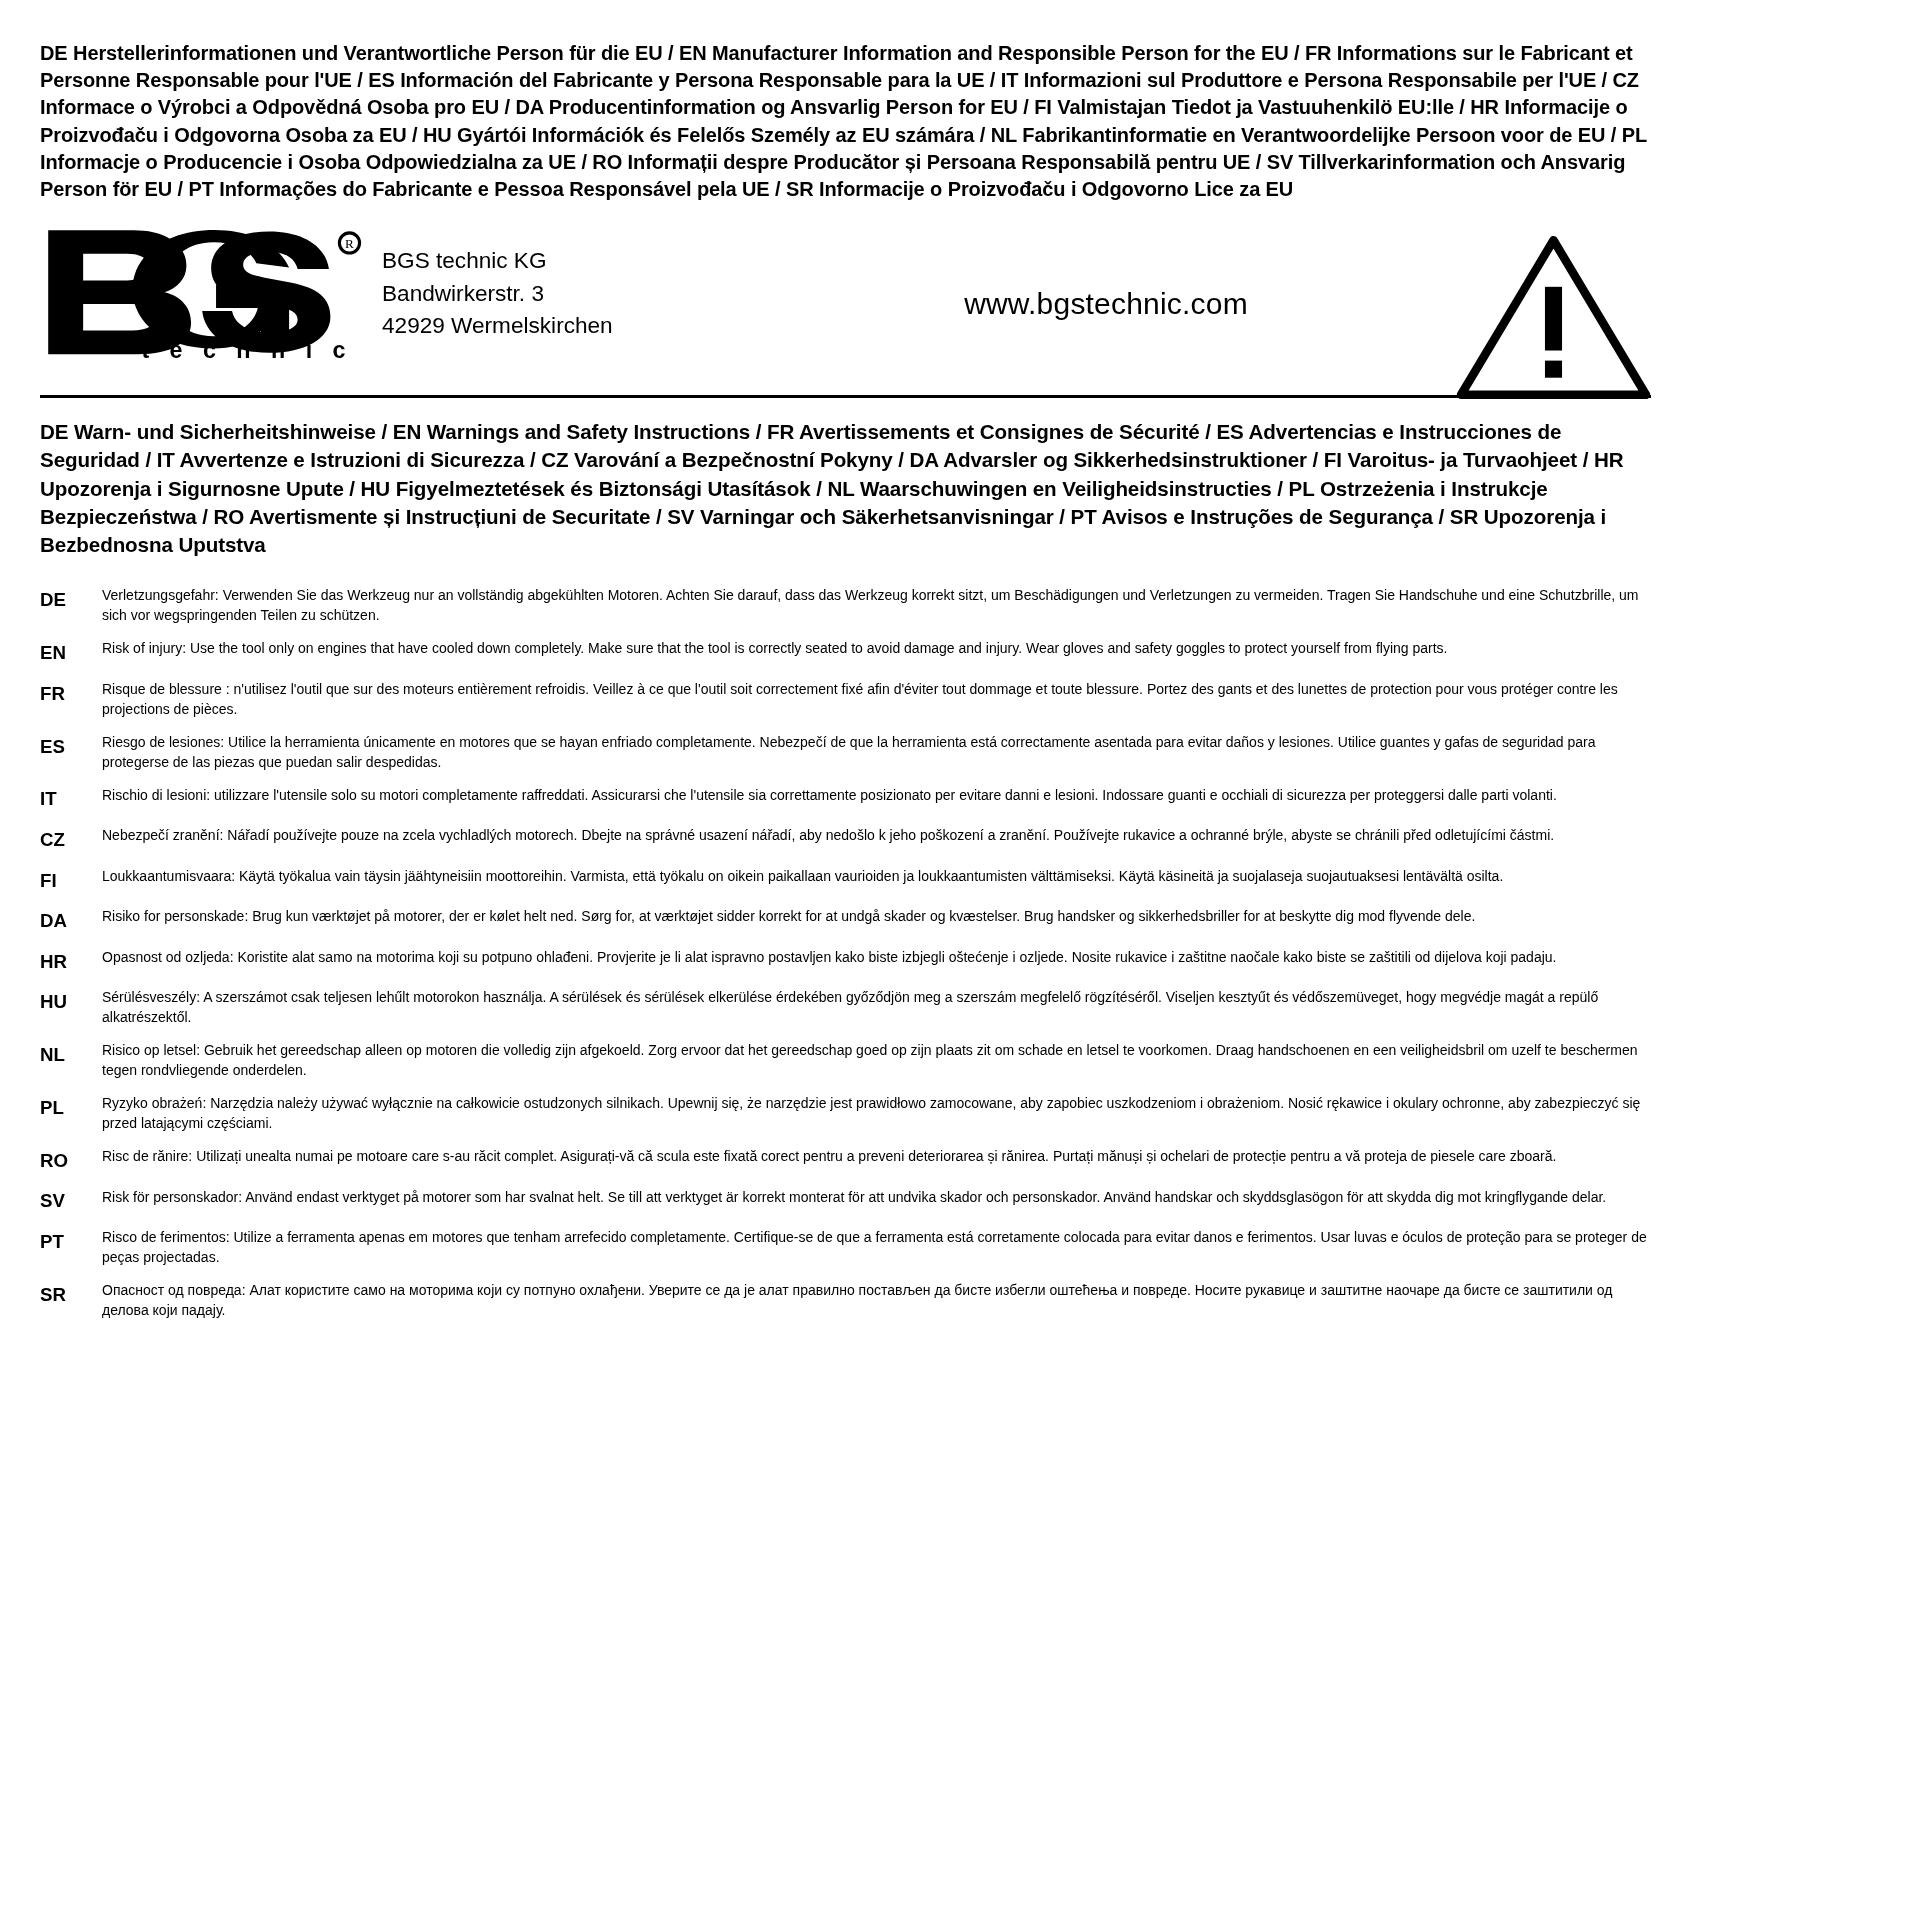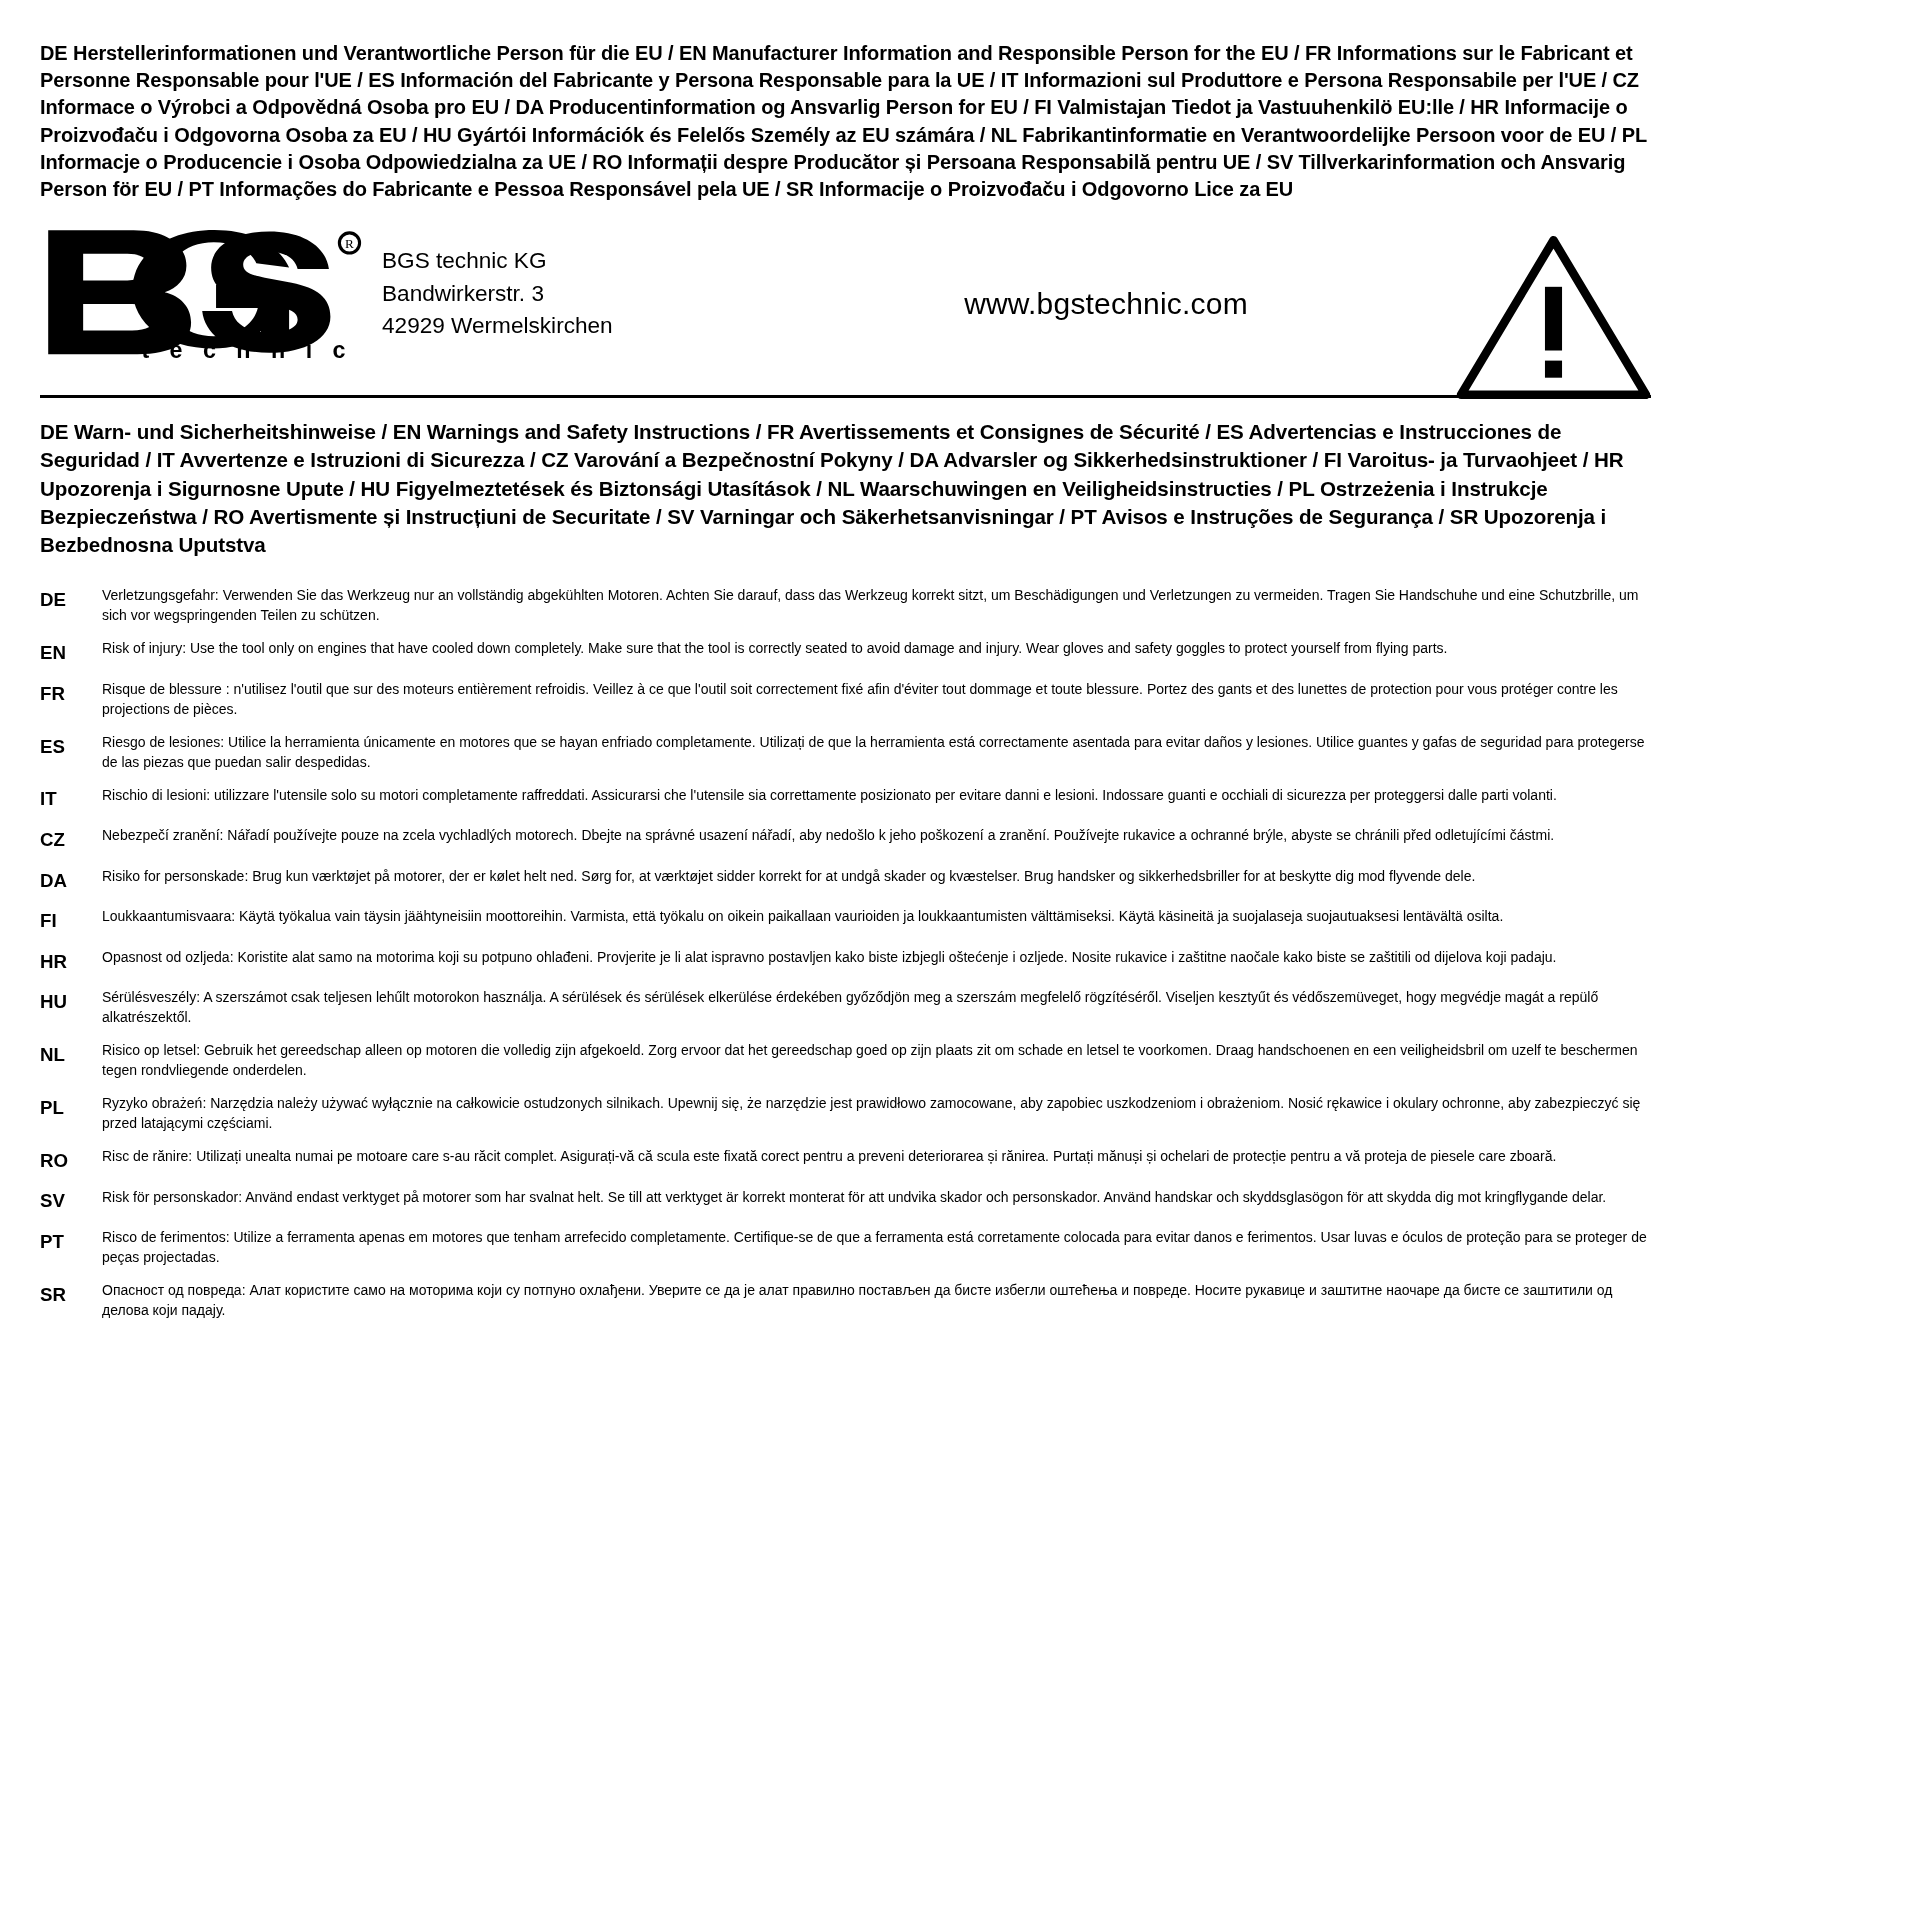--- a/index.html
+++ b/index.html
@@ -170,44 +170,44 @@
       <div class="lang-text">Risk of injury: Use the tool only on engines that have cooled down completely. Make sure that the tool is correctly seated to avoid damage and injury. Wear gloves and safety goggles to protect yourself from flying parts.</div>
     </div>
 
     <div class="lang-row">
       <div class="lang-code">FR</div>
       <div class="lang-text">Risque de blessure : n'utilisez l'outil que sur des moteurs entièrement refroidis. Veillez à ce que l'outil soit correctement fixé afin d'éviter tout dommage et toute blessure. Portez des gants et des lunettes de protection pour vous protéger contre les projections de pièces.</div>
     </div>
 
     <div class="lang-row">
       <div class="lang-code">ES</div>
-      <div class="lang-text">Riesgo de lesiones: Utilice la herramienta únicamente en motores que se hayan enfriado completamente. Utilizați de que la herramienta está correctamente asentada para evitar daños y lesiones. Utilice guantes y gafas de seguridad para protegerse de las piezas que puedan salir despedidas.</div>
+      <div class="lang-text">Riesgo de lesiones: Utilice la herramienta únicamente en motores que se hayan enfriado completamente. Nebezpečí de que la herramienta está correctamente asentada para evitar daños y lesiones. Utilice guantes y gafas de seguridad para protegerse de las piezas que puedan salir despedidas.</div>
     </div>
 
     <div class="lang-row">
       <div class="lang-code">IT</div>
       <div class="lang-text">Rischio di lesioni: utilizzare l'utensile solo su motori completamente raffreddati. Assicurarsi che l'utensile sia correttamente posizionato per evitare danni e lesioni. Indossare guanti e occhiali di sicurezza per proteggersi dalle parti volanti.</div>
     </div>
 
     <div class="lang-row">
       <div class="lang-code">CZ</div>
       <div class="lang-text">Nebezpečí zranění: Nářadí používejte pouze na zcela vychladlých motorech. Dbejte na správné usazení nářadí, aby nedošlo k jeho poškození a zranění. Používejte rukavice a ochranné brýle, abyste se chránili před odletujícími částmi.</div>
     </div>
 
     <div class="lang-row">
+      <div class="lang-code">FI</div>
+      <div class="lang-text">Loukkaantumisvaara: Käytä työkalua vain täysin jäähtyneisiin moottoreihin. Varmista, että työkalu on oikein paikallaan vaurioiden ja loukkaantumisten välttämiseksi. Käytä käsineitä ja suojalaseja suojautuaksesi lentävältä osilta.</div>
+    </div>
+
+    <div class="lang-row">
       <div class="lang-code">DA</div>
       <div class="lang-text">Risiko for personskade: Brug kun værktøjet på motorer, der er kølet helt ned. Sørg for, at værktøjet sidder korrekt for at undgå skader og kvæstelser. Brug handsker og sikkerhedsbriller for at beskytte dig mod flyvende dele.</div>
     </div>
 
     <div class="lang-row">
-      <div class="lang-code">FI</div>
-      <div class="lang-text">Loukkaantumisvaara: Käytä työkalua vain täysin jäähtyneisiin moottoreihin. Varmista, että työkalu on oikein paikallaan vaurioiden ja loukkaantumisten välttämiseksi. Käytä käsineitä ja suojalaseja suojautuaksesi lentävältä osilta.</div>
-    </div>
-
-    <div class="lang-row">
       <div class="lang-code">HR</div>
       <div class="lang-text">Opasnost od ozljeda: Koristite alat samo na motorima koji su potpuno ohlađeni. Provjerite je li alat ispravno postavljen kako biste izbjegli oštećenje i ozljede. Nosite rukavice i zaštitne naočale kako biste se zaštitili od dijelova koji padaju.</div>
     </div>
 
     <div class="lang-row">
       <div class="lang-code">HU</div>
       <div class="lang-text">Sérülésveszély: A szerszámot csak teljesen lehűlt motorokon használja. A sérülések és sérülések elkerülése érdekében győződjön meg a szerszám megfelelő rögzítéséről. Viseljen kesztyűt és védőszemüveget, hogy megvédje magát a repülő alkatrészektől.</div>
     </div>
 
     <div class="lang-row">

